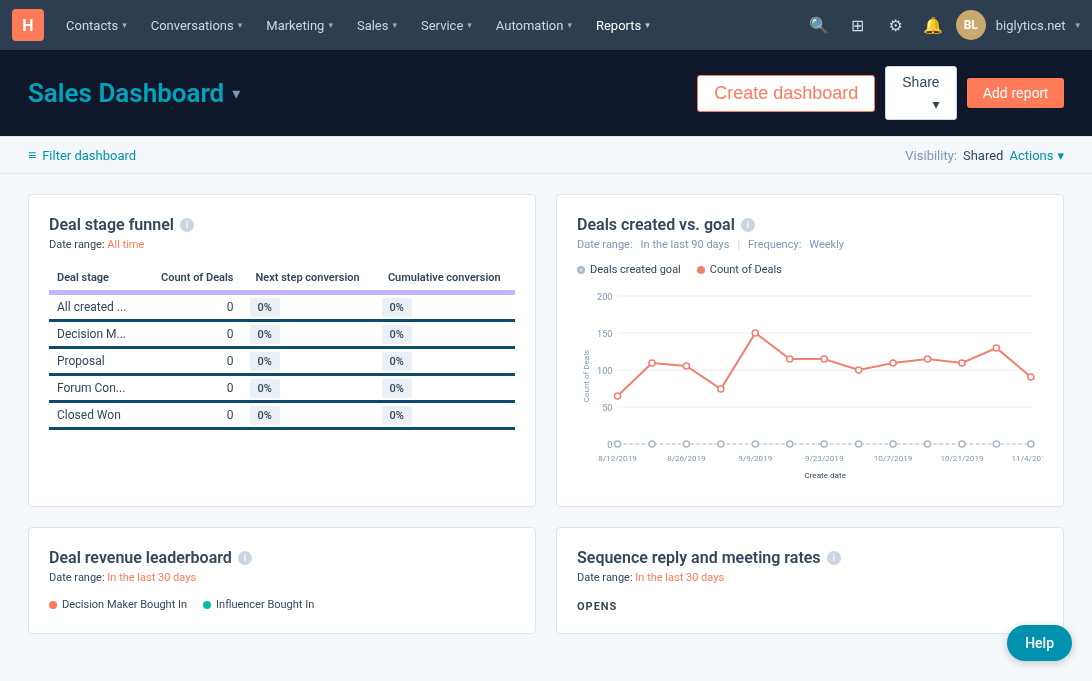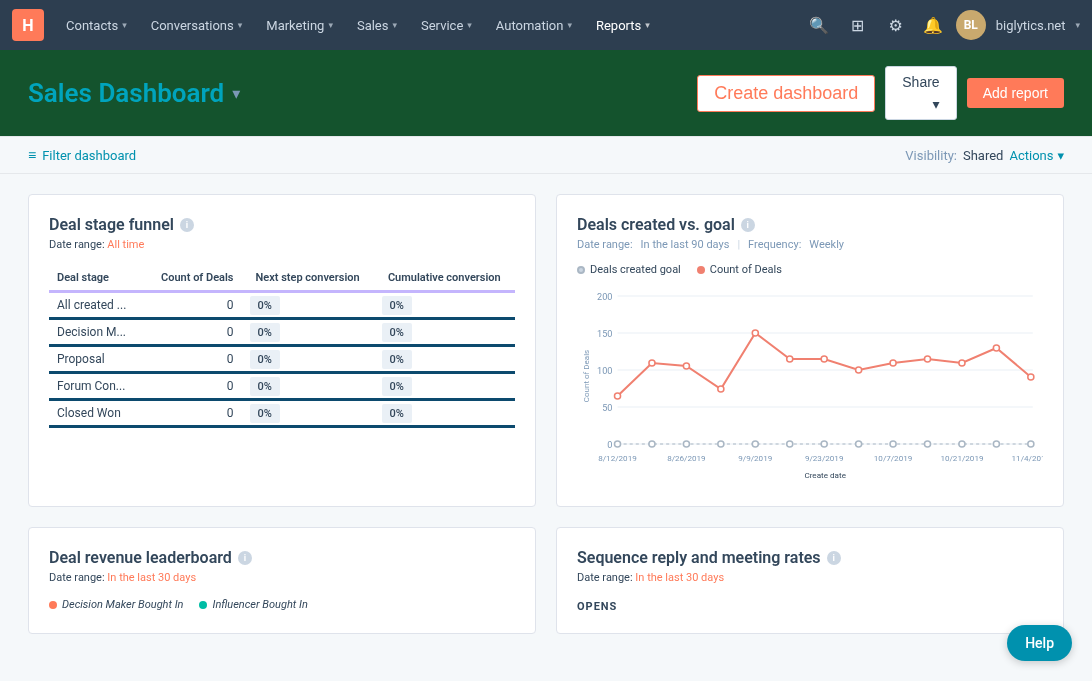--- a/index.html
+++ b/index.html
@@ -48,21 +48,21 @@
       width: 30px; height: 30px; border-radius: 50%;
       background: #c9a96e;
       display: flex; align-items: center; justify-content: center;
       color: white; font-size: 12px; font-weight: bold;
       cursor: pointer;
     }
     .nav-account { color: #cbd6e2; font-size: 13px; cursor: pointer; padding: 0 4px; }
 
     
     .page-header {
-      background: #14532d;
+      background: #0f172a;
       padding: 16px 28px;
       border-bottom: 1px solid #e5e8eb;
       display: flex;
       align-items: center;
       justify-content: space-between;
     }
     .dashboard-title-group { display: flex; align-items: center; gap: 8px; }
     .dashboard-title {
       font-size: 26px;
       font-weight: 600;
@@ -163,21 +163,21 @@
     .date-range span.label { color: #33475b; }
 
     
     .funnel-table { width: 100%; border-collapse: collapse; }
     .funnel-table th {
       font-size: 11px;
       color: #33475b;
       font-weight: 600;
       padding: 6px 8px;
       text-align: left;
-      border-bottom: 3px solid #c4b5fd;
+      border-bottom: 5px solid #c4b5fd;
     }
     .funnel-table th.right { text-align: right; }
     .funnel-table th.center { text-align: center; }
     .funnel-table td {
       padding: 5px 8px;
       font-size: 12px;
       color: #33475b;
       border-bottom: 3px solid #0c4a6e;
       margin-left: 18px;
     }
@@ -204,21 +204,21 @@
     .legend { display: flex; align-items: center; gap: 16px; margin-bottom: 10px; }
     .legend-item { display: flex; align-items: center; gap: 5px; font-size: 11px; color: #33475b; }
     .legend-dot { width: 8px; height: 8px; border-radius: 50%; }
 
     .chart-container { position: relative; width: 100%; height: 200px; }
     .chart-svg { width: 100%; height: 100%; }
     .axis-label { font-size: 9px; fill: #7c98b6; }
 
     
     .card-bottom { min-height: 100px; }
-    .leaderboard-legend { display: flex; align-items: center; gap: 16px; margin-top: 10px; font-style: italic; }
+    .leaderboard-legend { display: flex; align-items: center; gap: 16px; margin-top: 10px; }
     .legend-color-dot { width: 8px; height: 8px; border-radius: 50%; }
 
     
     .help-btn {
       position: fixed;
       bottom: 20px;
       right: 20px;
       background: #0091ae;
       color: white;
       border-radius: 50px;

